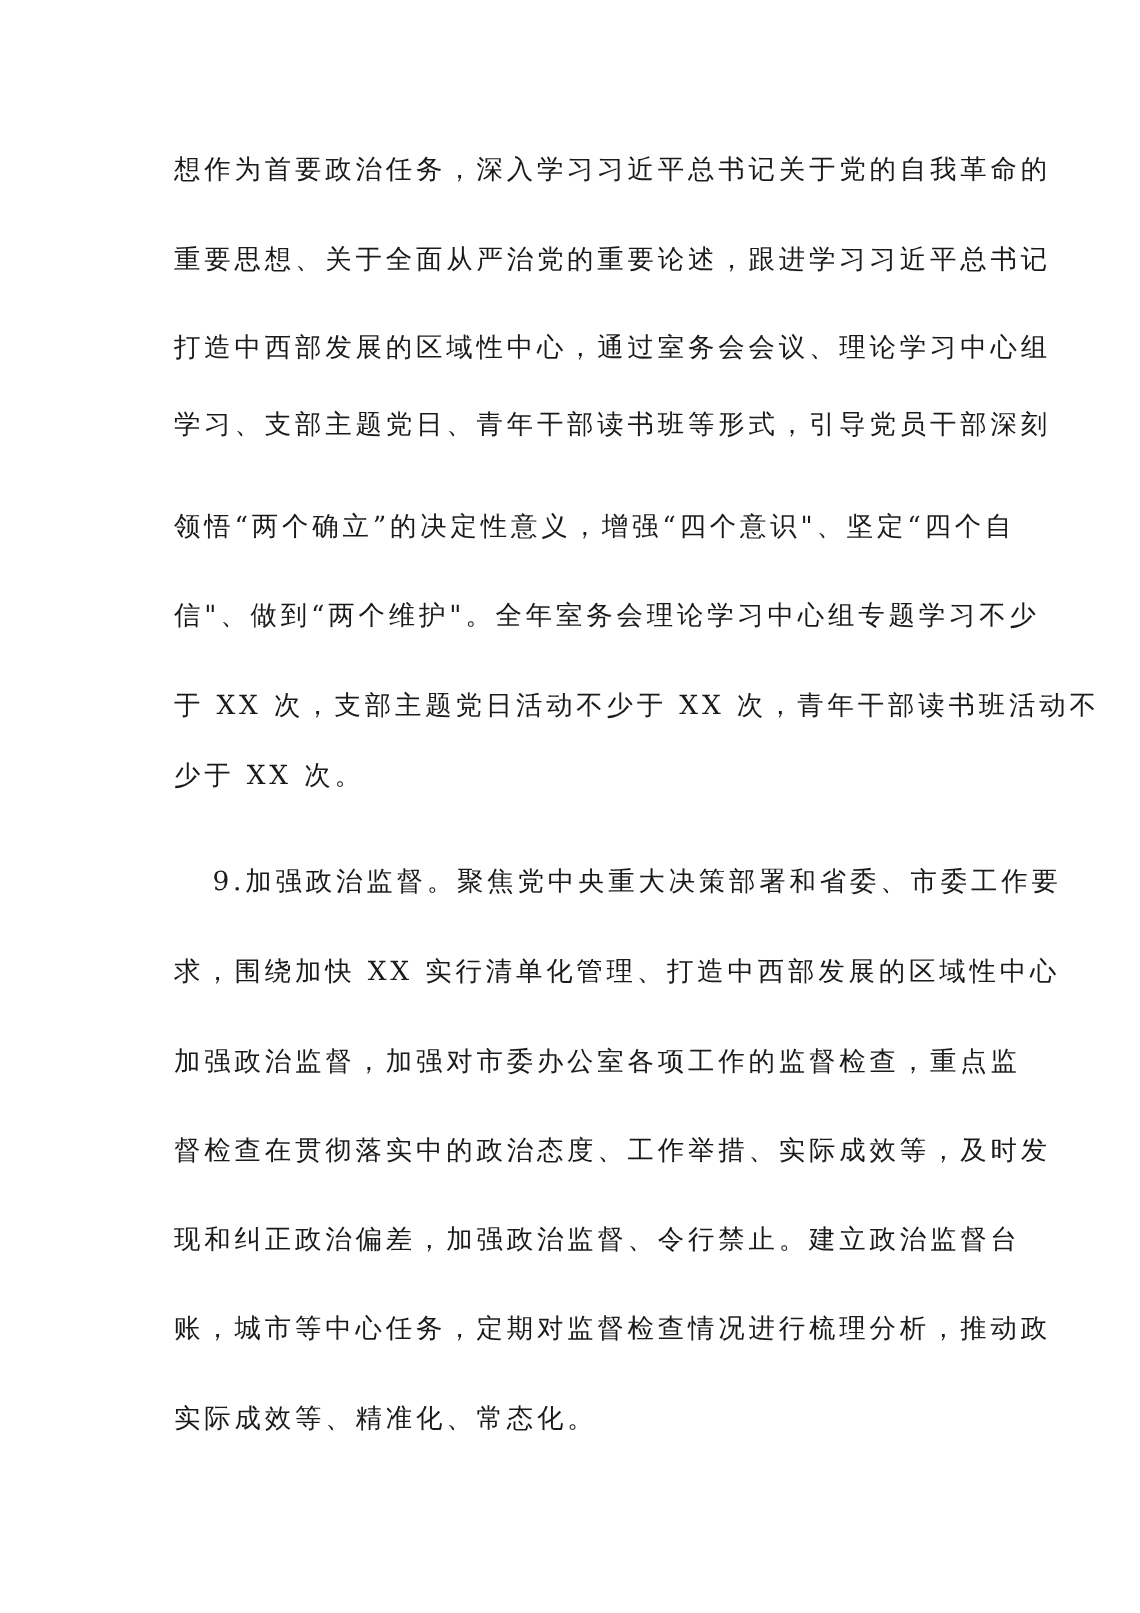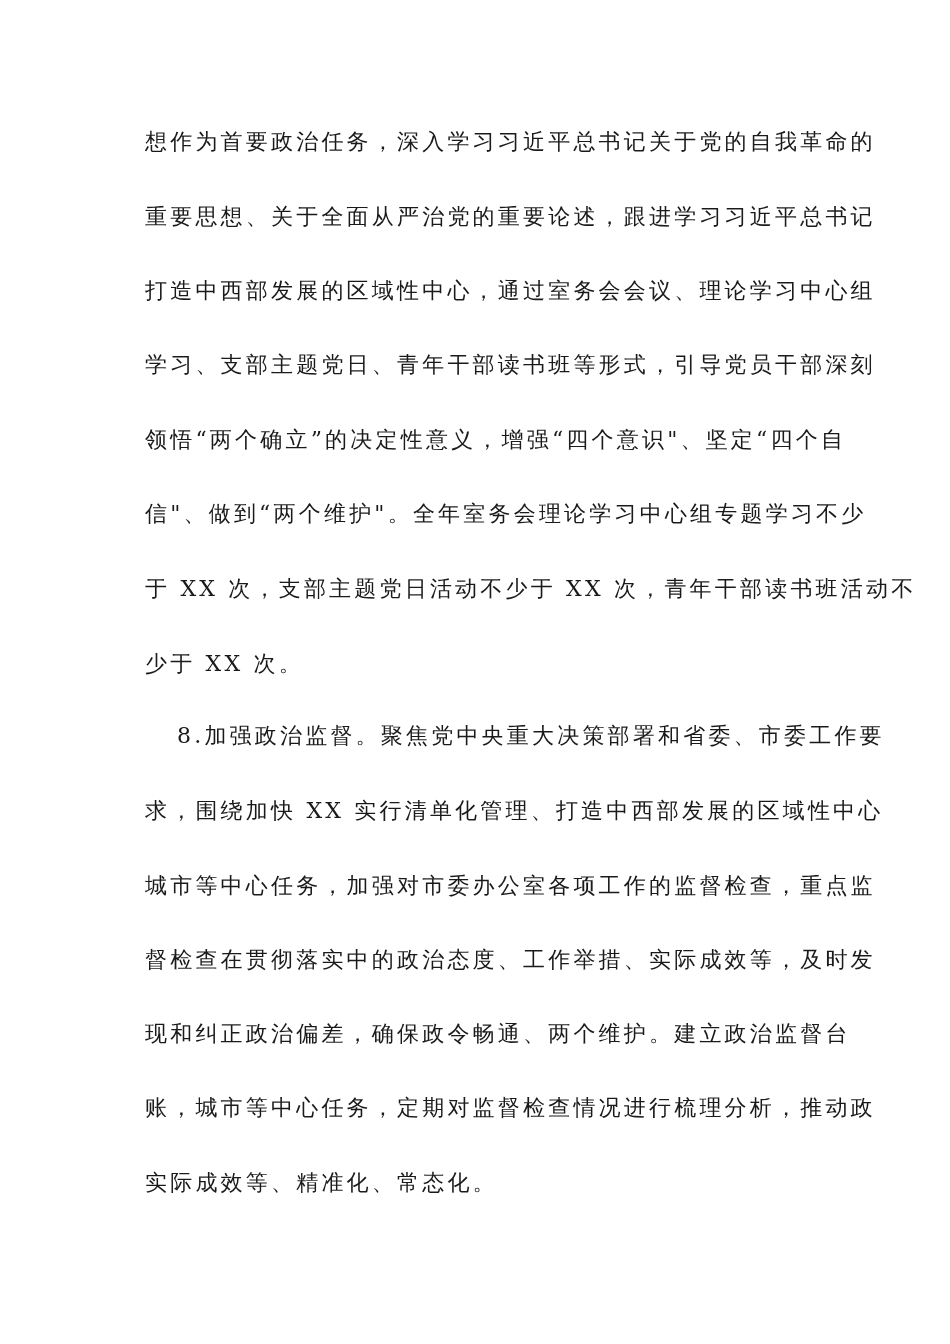--- a/index.html
+++ b/index.html
@@ -39,30 +39,30 @@
   </style>
 </head>
 <body>
 
 <div class="page">
 
   <div>
     <div class="line" style="top:127px">想作为首要政治任务，深入学习习近平总书记关于党的自我革命的</div>
     <div class="line" style="top:202px">重要思想、关于全面从严治党的重要论述，跟进学习习近平总书记</div>
     <div class="line" style="top:276px">打造中西部发展的区域性中心，通过室务会会议、理论学习中心组</div>
-    <div class="line" style="top:350px">学习、支部主题党日、青年干部读书班等形式，引导党员干部深刻</div>
+    <div class="line" style="top:340px">学习、支部主题党日、青年干部读书班等形式，引导党员干部深刻</div>
     <div class="line" style="top:425px">领悟“两个确立”的决定性意义，增强“四个意识"、坚定“四个自</div>
     <div class="line" style="top:499px">信"、做到“两个维护"。全年室务会理论学习中心组专题学习不少</div>
     <div class="line" style="top:574px">于 XX 次，支部主题党日活动不少于 XX 次，青年干部读书班活动不</div>
-    <div class="line" style="top:649px">少于 XX 次。</div>
+    <div class="line" style="top:632px">少于 XX 次。</div>
   </div>
 
   <div>
-    <div class="line indent" style="top:721px">8.加强政治监督。聚焦党中央重大决策部署和省委、市委工作要</div>
+    <div class="line indent" style="top:721px">9.加强政治监督。聚焦党中央重大决策部署和省委、市委工作要</div>
     <div class="line" style="top:796px">求，围绕加快 XX 实行清单化管理、打造中西部发展的区域性中心</div>
-    <div class="line" style="top:871px">城市等中心任务，加强对市委办公室各项工作的监督检查，重点监</div>
+    <div class="line" style="top:871px">加强政治监督，加强对市委办公室各项工作的监督检查，重点监</div>
     <div class="line" style="top:945px">督检查在贯彻落实中的政治态度、工作举措、实际成效等，及时发</div>
-    <div class="line" style="top:1019px">现和纠正政治偏差，确保政令畅通、两个维护。建立政治监督台</div>
+    <div class="line" style="top:1019px">现和纠正政治偏差，加强政治监督、令行禁止。建立政治监督台</div>
     <div class="line" style="top:1093px">账，城市等中心任务，定期对监督检查情况进行梳理分析，推动政</div>
     <div class="line" style="top:1168px">实际成效等、精准化、常态化。</div>
   </div>
 
 </div>
 
 </body></html>

